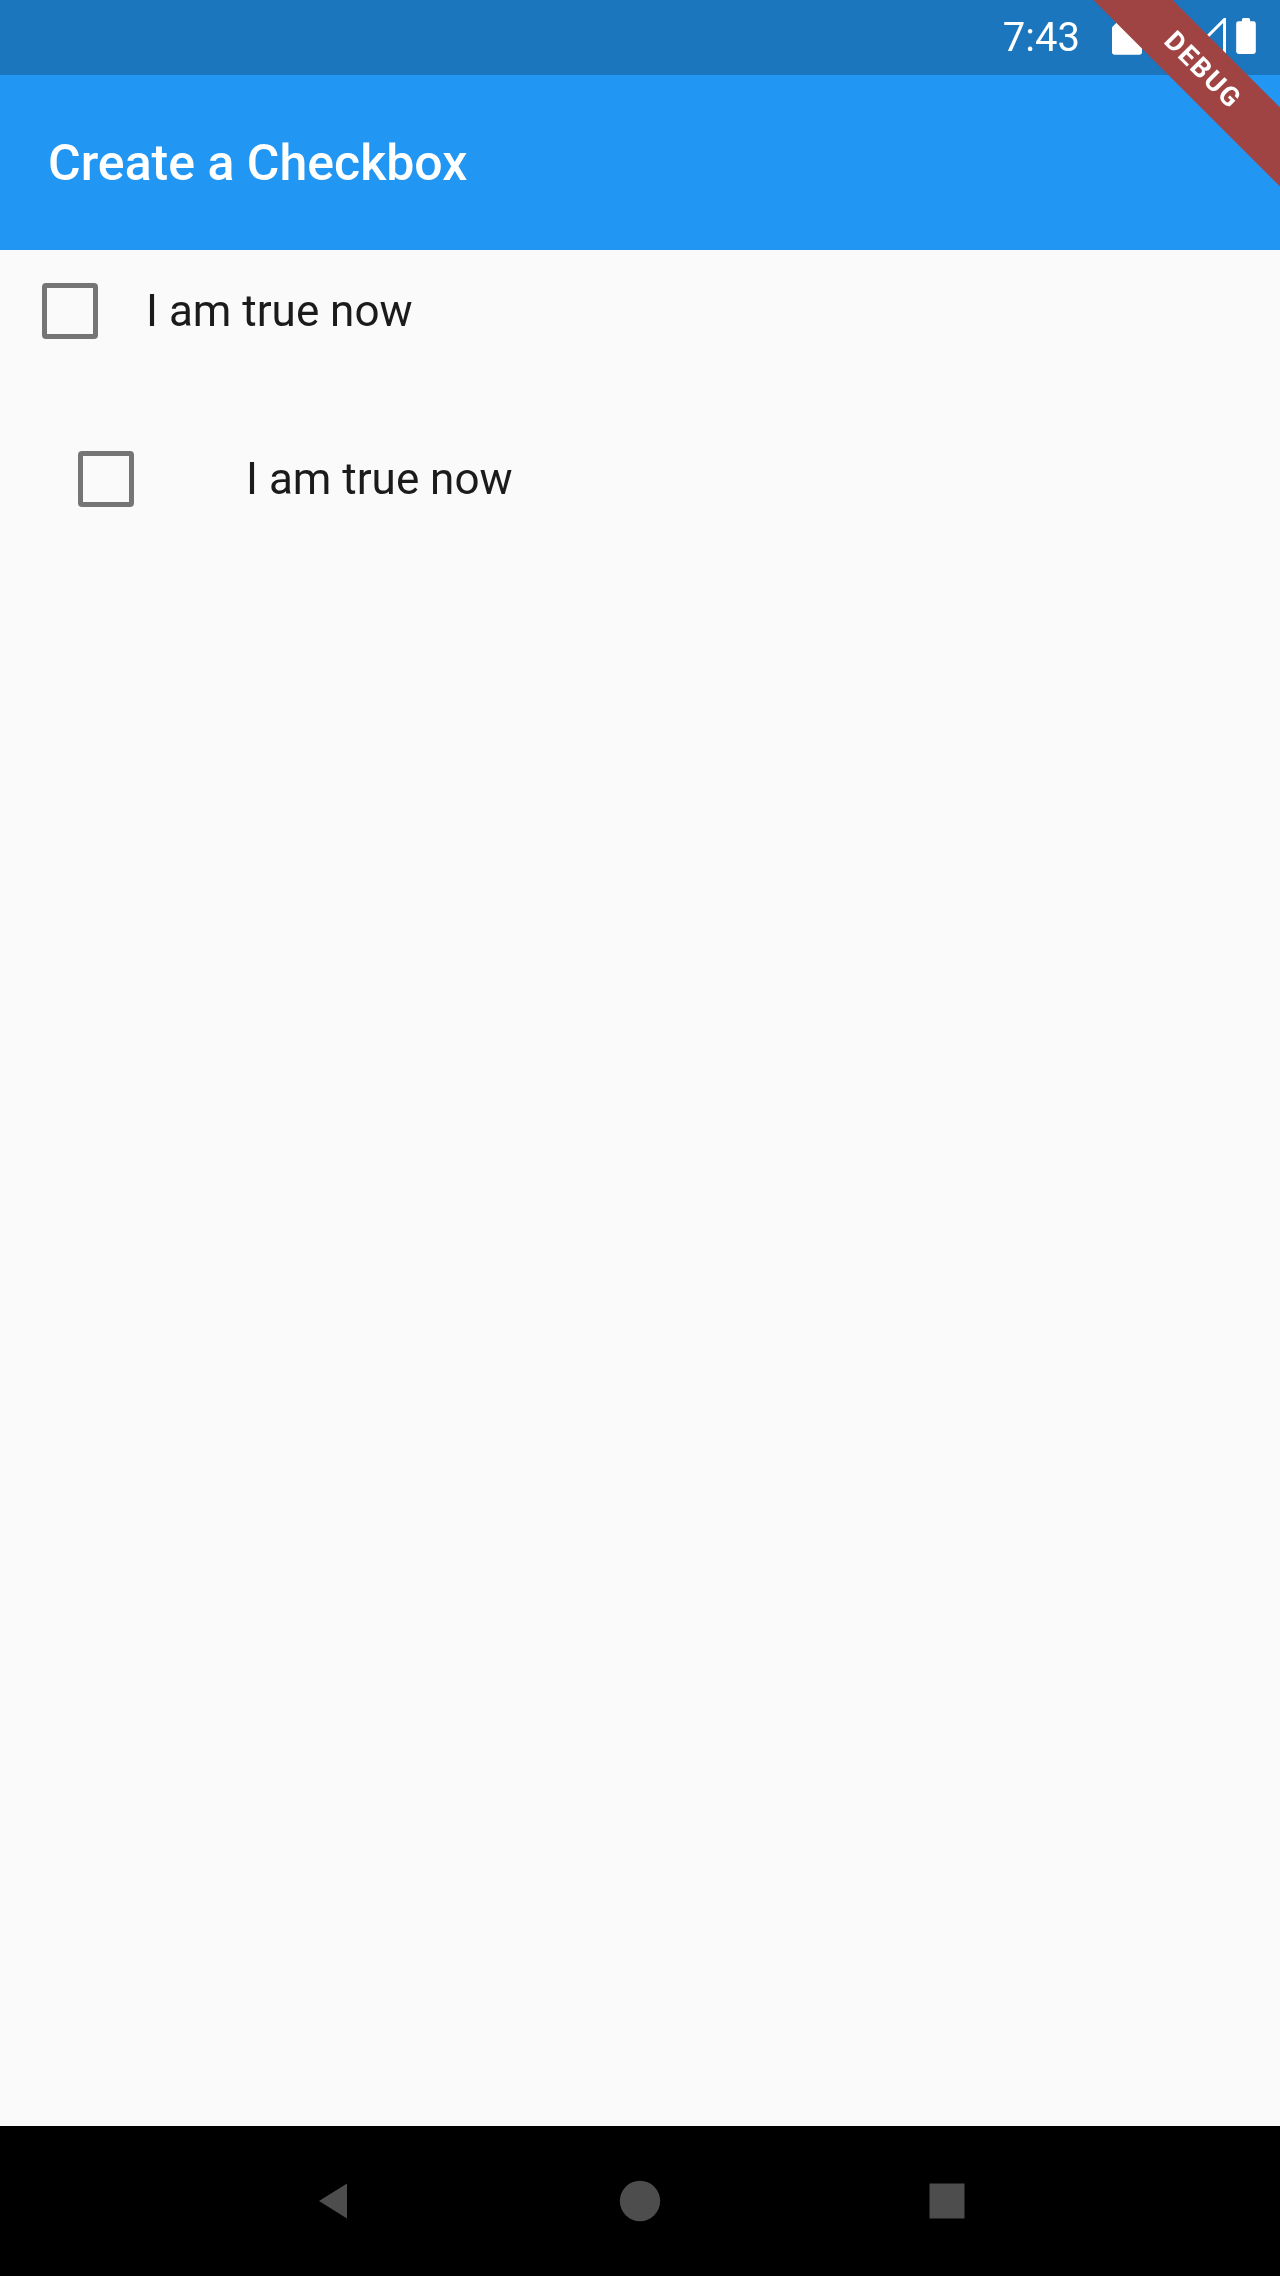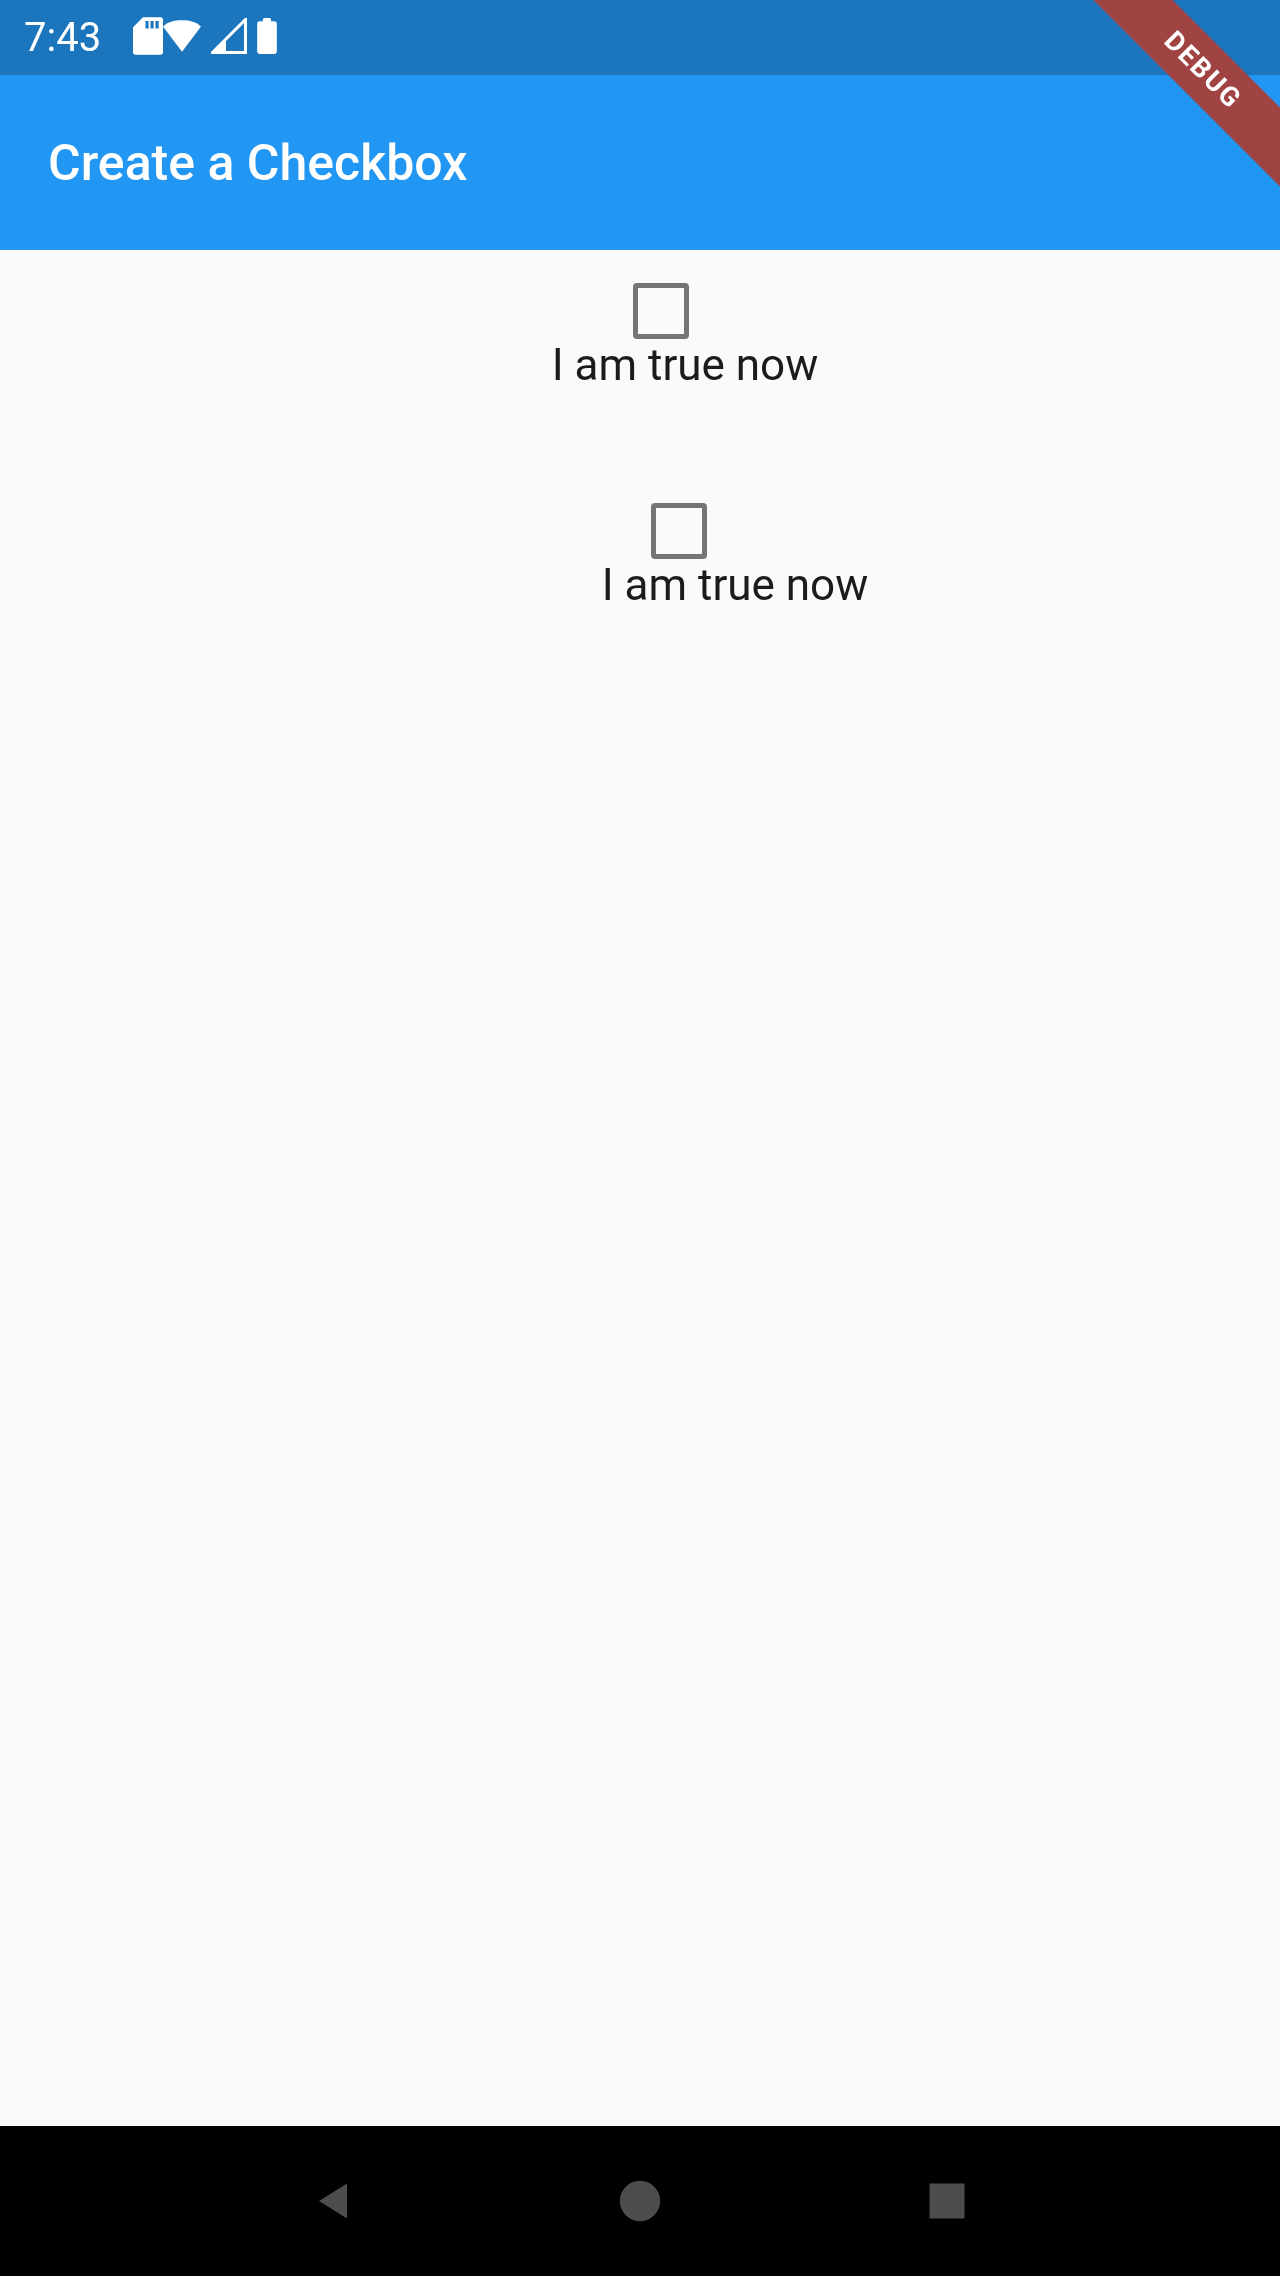--- a/index.html
+++ b/index.html
@@ -13,21 +13,21 @@
       height: 2276px;
       background: #fafafa;
       position: relative;
       overflow: hidden;
     }
     .status-bar {
       height: 75px;
       background: #1c76be;
       display: flex;
       align-items: center;
-      justify-content: flex-start;
+      justify-content: flex-end;
       padding: 0 24px;
       color: #fff;
     }
     .status-left {
       display: flex;
       align-items: center;
       gap: 32px;
     }
     .status-time {
       font-size: 40px;
@@ -66,21 +66,20 @@
       font-size: 50px;
       font-weight: 500;
     }
     .content {
       background: #fafafa;
       height: calc(100% - 250px - 150px);
     }
     .checkbox-row {
       display: flex;
       align-items: center;
-      flex-direction: column;
     }
     .checkbox-row-1 {
       padding: 33px 0 0 42px;
     }
     .checkbox-row-2 {
       padding: 112px 0 0 78px;
     }
     .checkbox-box {
       width: 56px;
       height: 56px;

